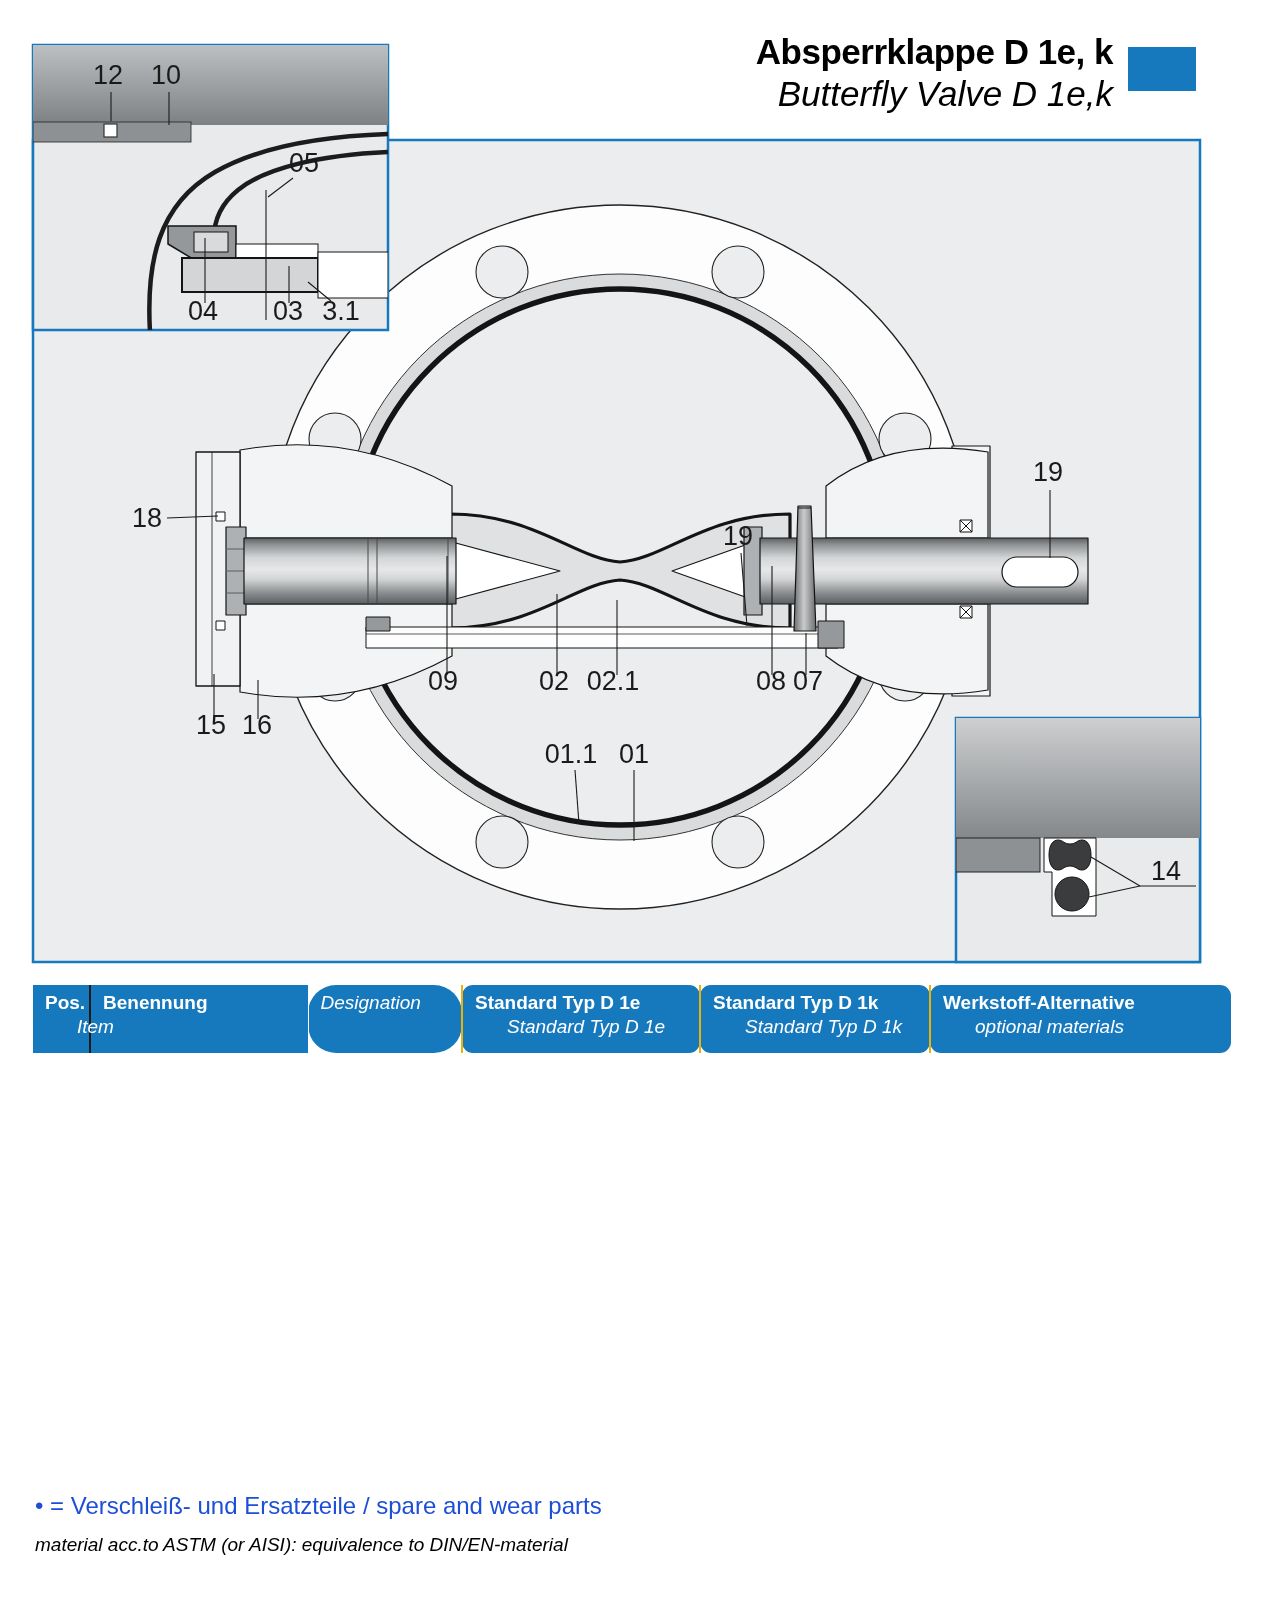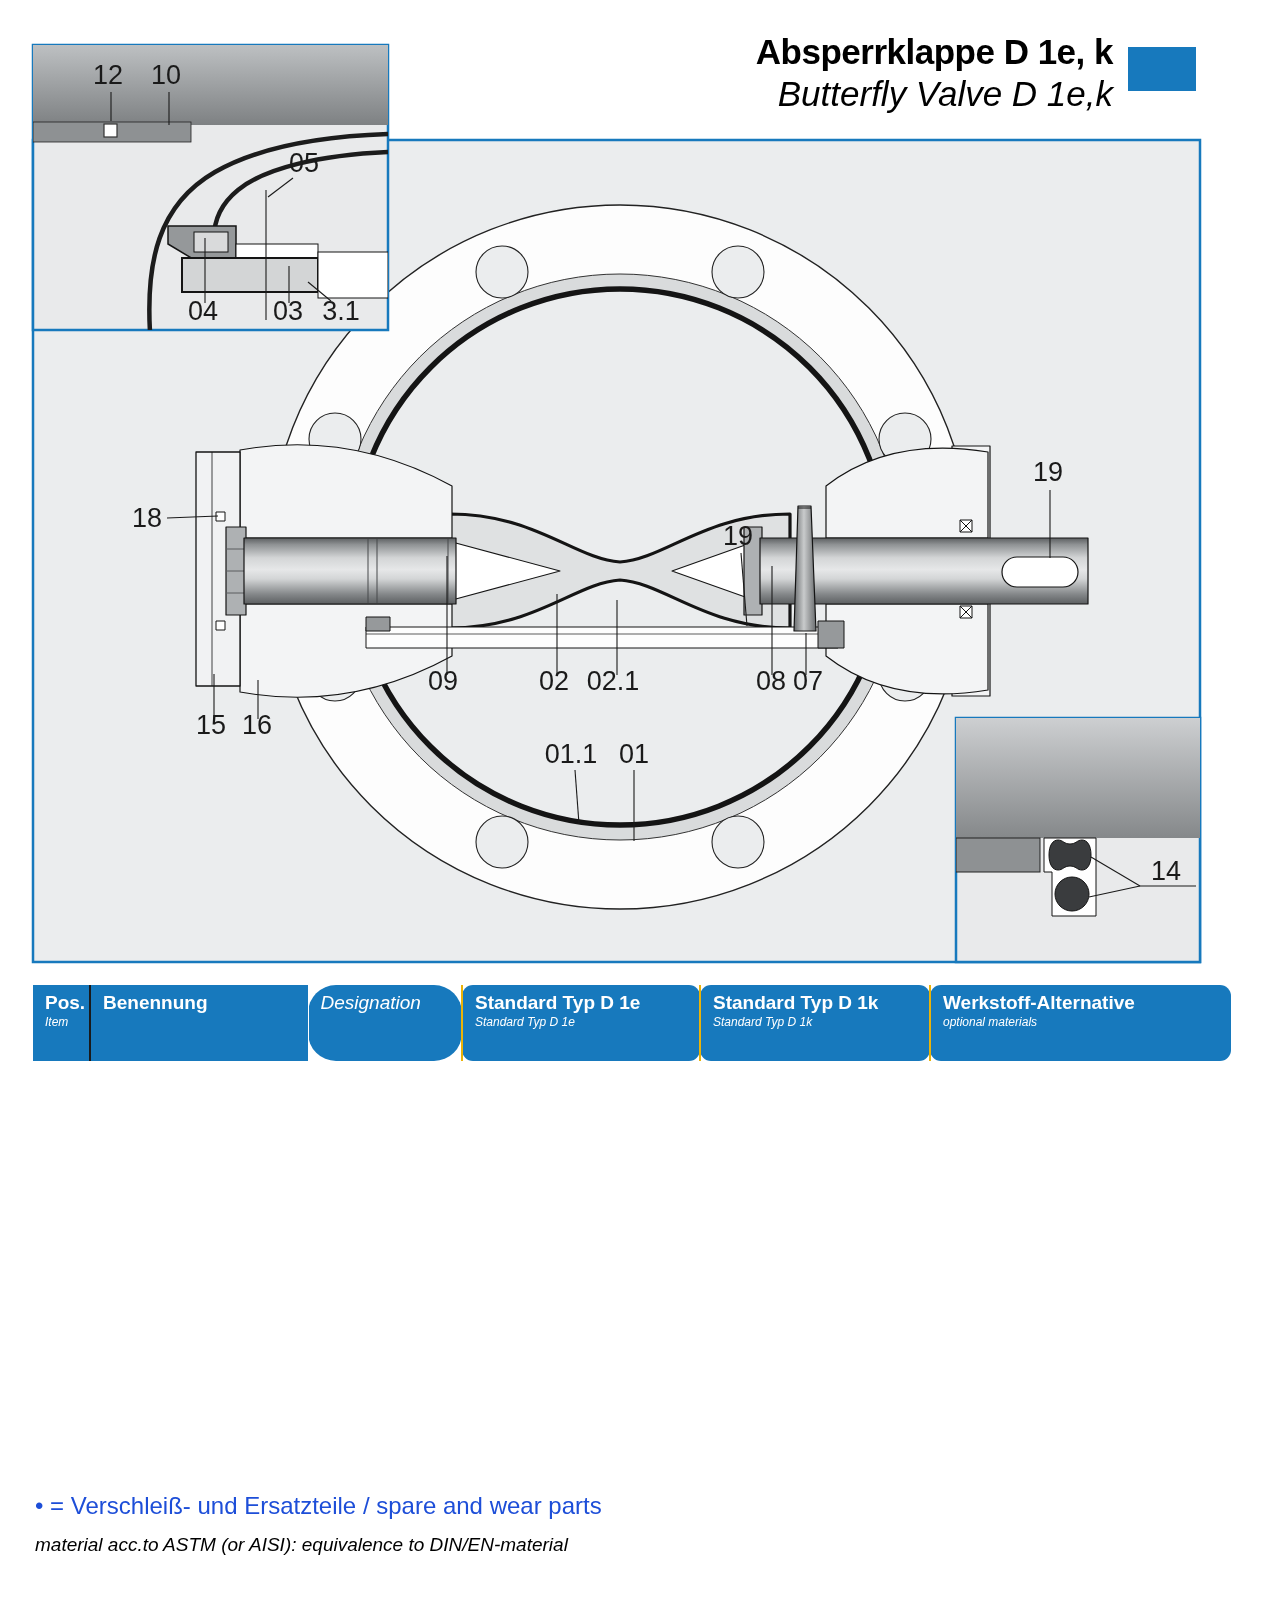--- a/index.html
+++ b/index.html
@@ -13,25 +13,25 @@
   .title-square{position:absolute;left:1128px;top:47px;width:68px;height:44px;background:#1779bd;}
 
   
   svg.drawing{position:absolute;left:0;top:0;}
   .lbl{font-family:"Liberation Sans",sans-serif;font-size:27px;fill:#1a1a1a;}
 
   
   table.parts{position:absolute;left:33px;top:985px;width:1198px;border-collapse:collapse;
               table-layout:fixed;font-size:16.5px;color:#1a1a1a;}
   table.parts th{background:#1779bd;color:#fff;height:58px;vertical-align:top;text-align:left;
-                 padding:6px 0 12px 12px;font-weight:normal;}
+                 padding:6px 0 4px 12px;font-weight:normal;}
   th.h-pos{padding-left:8px;}
   .h-top{font-weight:bold;font-size:19px;line-height:1.25;}
   th.h-desig .h-top{font-weight:normal;font-style:italic;}
-  .h-bottom{font-weight:normal;font-style:italic;font-size:12px;line-height:1.25;}
+  .h-bottom{font-weight:normal;font-style:italic;font-size:19px;line-height:1.25;margin-left:32px;}
   th.h-name{border-left:2px solid #1a1a1a;}
   th.h-desig{border-left:1px solid #ffffff;border-radius:28px;}
   th.h-d1e,th.h-d1k,th.h-alt{border-left:2px solid #eab308;border-radius:11px;}
 
   
   .fn1{position:absolute;left:35px;top:1492px;font-size:24px;color:#1d4ed8;}
   .fn2{position:absolute;left:35px;top:1534px;font-size:19px;font-style:italic;color:#000;}
 </style>
 </head>
 <body>

